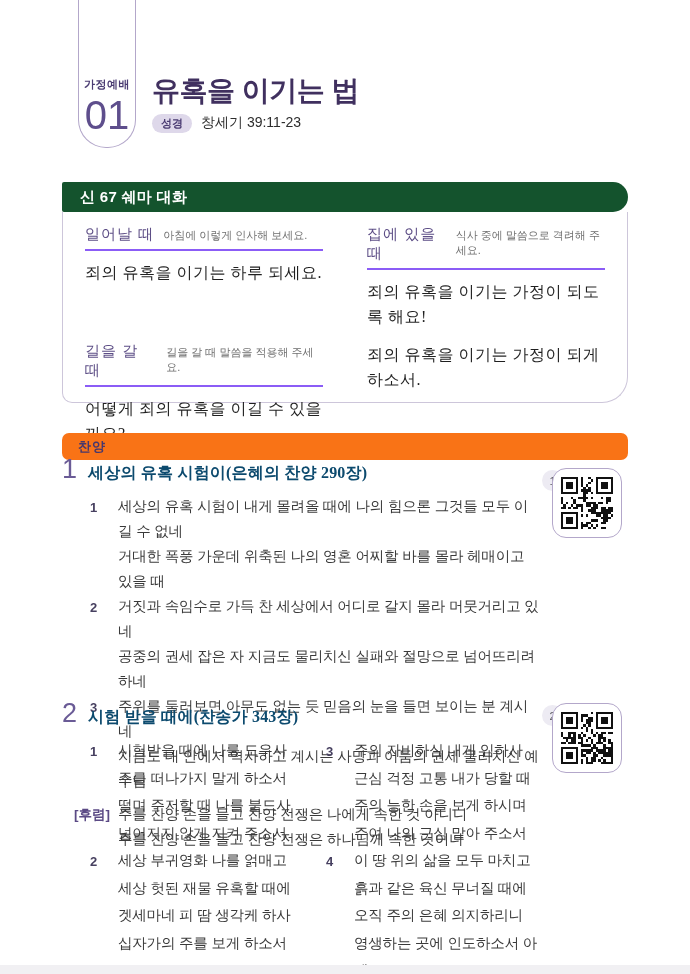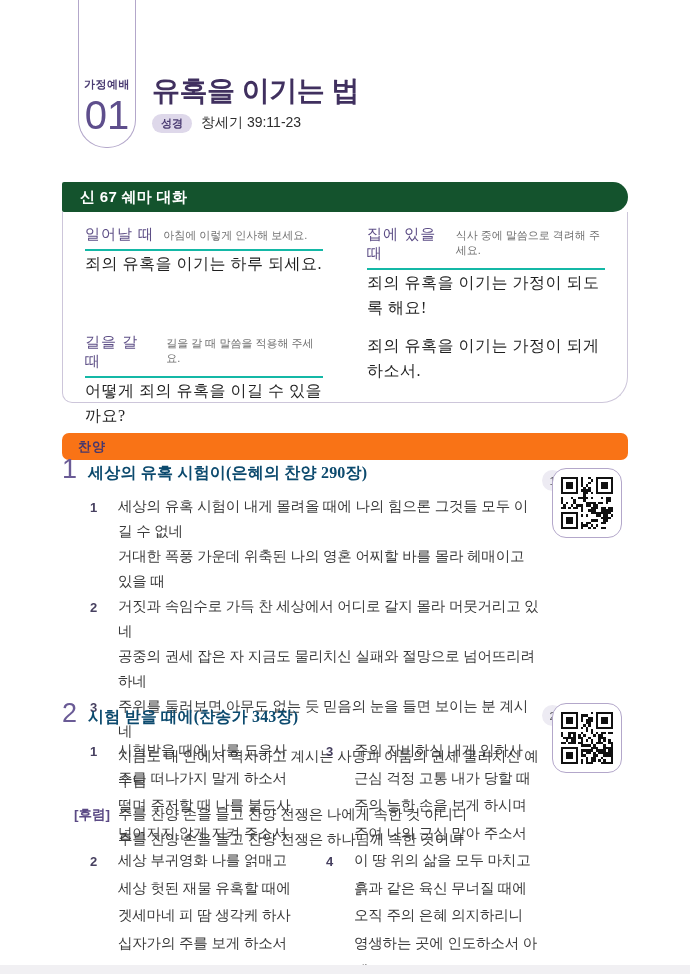--- a/index.html
+++ b/index.html
@@ -24,22 +24,22 @@
   .scripture-ref{font-size:14px;color:#2d2d2d;}
 
   
   .shema-header{position:absolute;left:62px;top:182px;width:566px;height:30px;
     background:#14532d;border-radius:2px 15px 15px 2px;color:#fff;font-size:15px;
     font-weight:700;line-height:30px;padding-left:18px;box-sizing:border-box;letter-spacing:.3px;}
   .shema-box{position:absolute;left:62px;top:212px;width:566px;height:191px;
     border:1px solid #cdc6da;border-top:none;border-radius:0 0 26px 10px;
     box-sizing:border-box;padding:13px 22px 0 22px;background:#fff;}
   .shema-grid{display:grid;grid-template-columns:1fr 1fr;column-gap:44px;row-gap:13px;}
-  .cell-header{display:flex;align-items:baseline;gap:9px;border-bottom:2px solid #14b8a6;
-    padding-bottom:5px;}
+  .cell-header{display:flex;align-items:baseline;gap:9px;border-bottom:2px solid #8b5cf6;
+    padding-bottom:5px;margin-bottom:9px;}
   .cell-label{font-size:15px;color:#5d4e86;letter-spacing:1px;}
   .cell-hint{font-size:11px;color:#6f6f6f;}
   .cell-content{font-size:16px;color:#1f1f1f;line-height:25px;
     font-family:"Liberation Serif",serif;letter-spacing:.5px;}
 
   
   .praise-bar{position:absolute;left:62px;top:433px;width:566px;height:27px;
     background:#f97316;border-radius:7px;color:#46376e;font-size:13px;font-weight:700;
     line-height:27px;padding-left:16px;box-sizing:border-box;letter-spacing:1px;}
 

